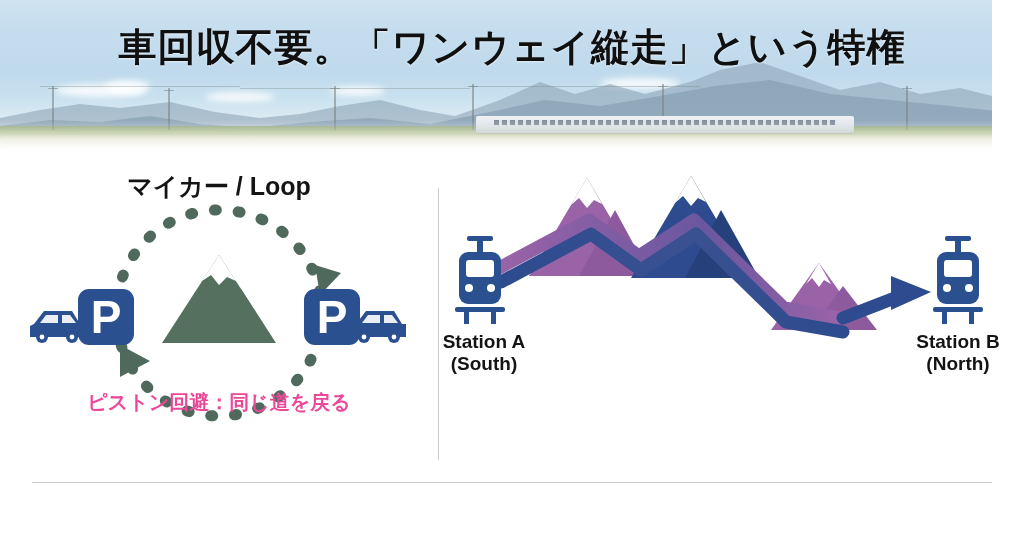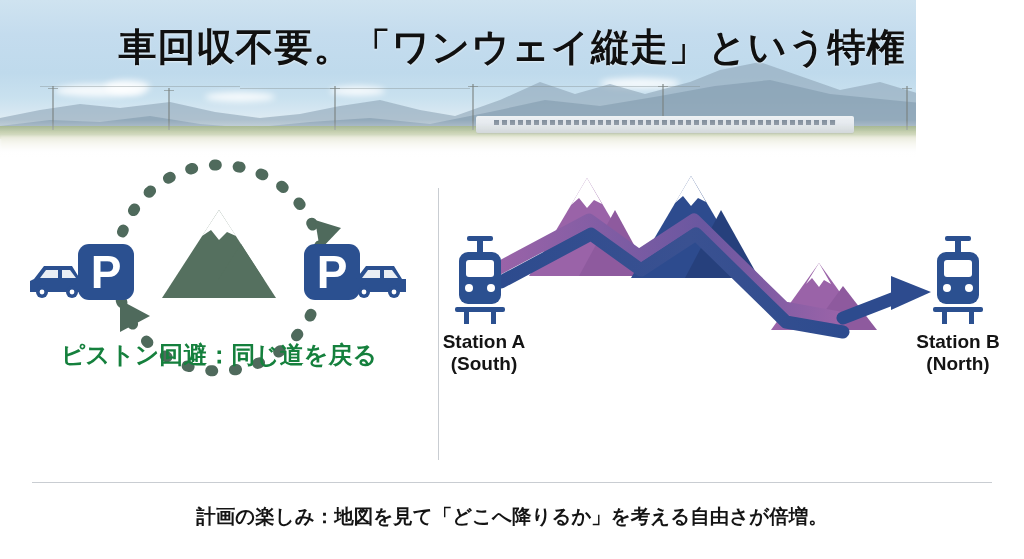--- a/index.html
+++ b/index.html
@@ -17,21 +17,21 @@
     width: 1024px;
     height: 559px;
     overflow: hidden;
     background: #ffffff;
   }
 
   
   .hero {
     position: absolute;
     left: 0; top: 0;
-    width: 916px;
+    width: 992px;
     height: 158px;
     overflow: hidden;
   }
   .hero-sky {
     position: absolute;
     left: 0; top: 0;
     width: 1024px;
     height: 158px;
     background: linear-gradient(to bottom,
         #cfe3f0 0%,
@@ -166,23 +166,23 @@
     font-weight: 700;
     color: #141414;
     margin-top: 12px;
     white-space: nowrap;
   }
   .panel-caption {
     position: absolute;
     bottom: 26px;
     left: 0; width: 100%;
     text-align: center;
-    font-size: 24px;
+    font-size: 20px;
     font-weight: 700;
-    color: #15803d;
+    color: #ec4899;
     white-space: nowrap;
   }
 
   .diagram-wrap {
     position: relative;
     width: 100%;
   }
 
   
   .divider-h {
@@ -248,20 +248,21 @@
 
     <div class="hero-fade"></div>
 
     <div class="title">車回収不要。「ワンウェイ縦走」という特権</div>
   </div>
 
   <div class="panels">
     <div class="divider-v"></div>
 
     <div class="panel panel-left">
+      <div class="panel-head">マイカー / Loop</div>
 
       <div class="diagram-wrap">
         <svg width="438" height="235" viewBox="0 0 438 235">
 
           <circle cx="219" cy="110" r="103" fill="none" stroke="#4f6a5c" stroke-width="11" stroke-linecap="round" stroke-dasharray="2 22"></circle>
 
           <polygon points="315,62 341,70 320,92" fill="#4f6a5c"></polygon>
 
           <polygon points="120,142 150,158 120,174" fill="#4f6a5c"></polygon>
 
@@ -382,15 +383,14 @@
 
           <text x="519" y="190" text-anchor="middle" font-family="'Liberation Sans', sans-serif" font-size="19" font-weight="700" fill="#141414">Station B</text>
           <text x="519" y="212" text-anchor="middle" font-family="'Liberation Sans', sans-serif" font-size="19" font-weight="700" fill="#141414">(North)</text>
         </svg>
       </div>
 
     </div>
   </div>
 
   <div class="divider-h"></div>
-  <div class="footer">計画の楽しみ：地図を見て「どこへ降りるか」を考える自由さが倍増。</div>
 
 </div>
 
 </body></html>

